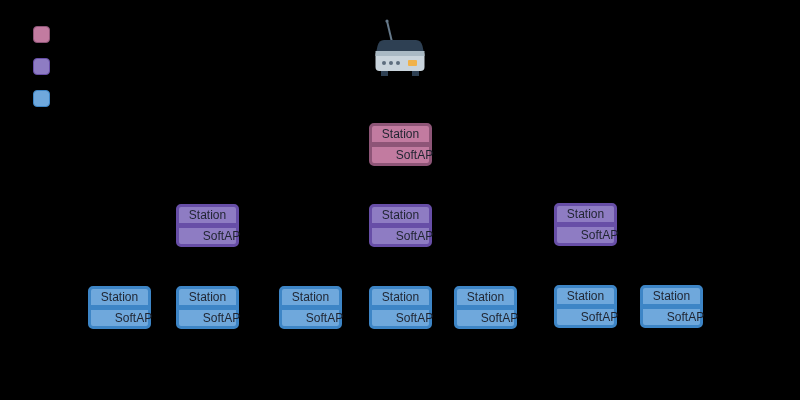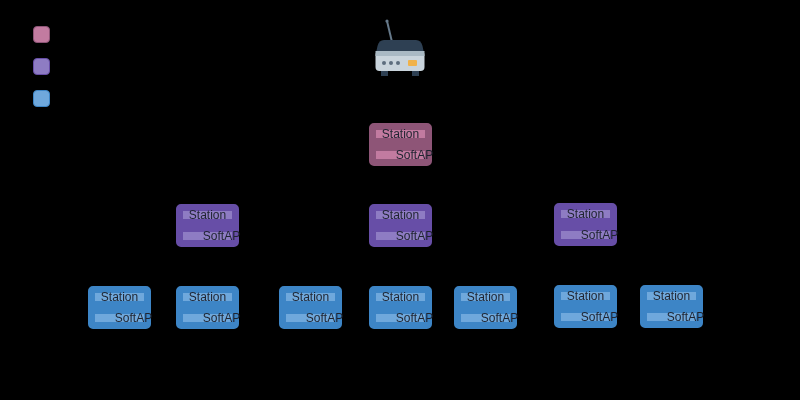--- a/index.html
+++ b/index.html
@@ -20,21 +20,21 @@
     width: 17px; height: 17px;
     border-radius: 4px;
     border: 1px solid #000;
   }
 
   .router { position: absolute; left: 371px; top: 17px; width: 58px; height: 62px; }
 
   .node { position: absolute; width: 63px; }
   .half {
     height: 22px;
-    border: 7px solid #fdba74;
+    border: 3px solid #fdba74;
     display: flex; align-items: center; justify-content: center;
     font-size: 12px;
     line-height: 1;
     color: #1f2430;
   }
   .half-top { border-radius: 5px 5px 0 0; }
   .half-bottom { border-radius: 0 0 5px 5px; margin-top: -1px; padding-left: 28px; }
 </style>
 </head>
 <body style="background-color: rgb(0, 0, 0);">

